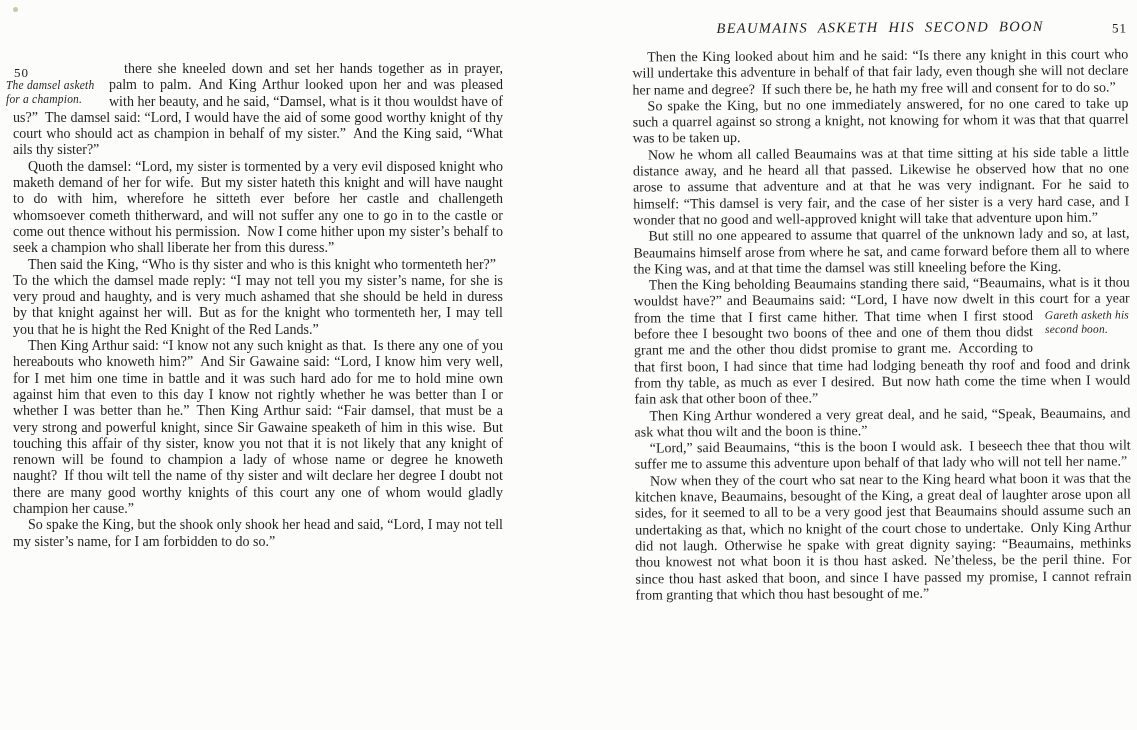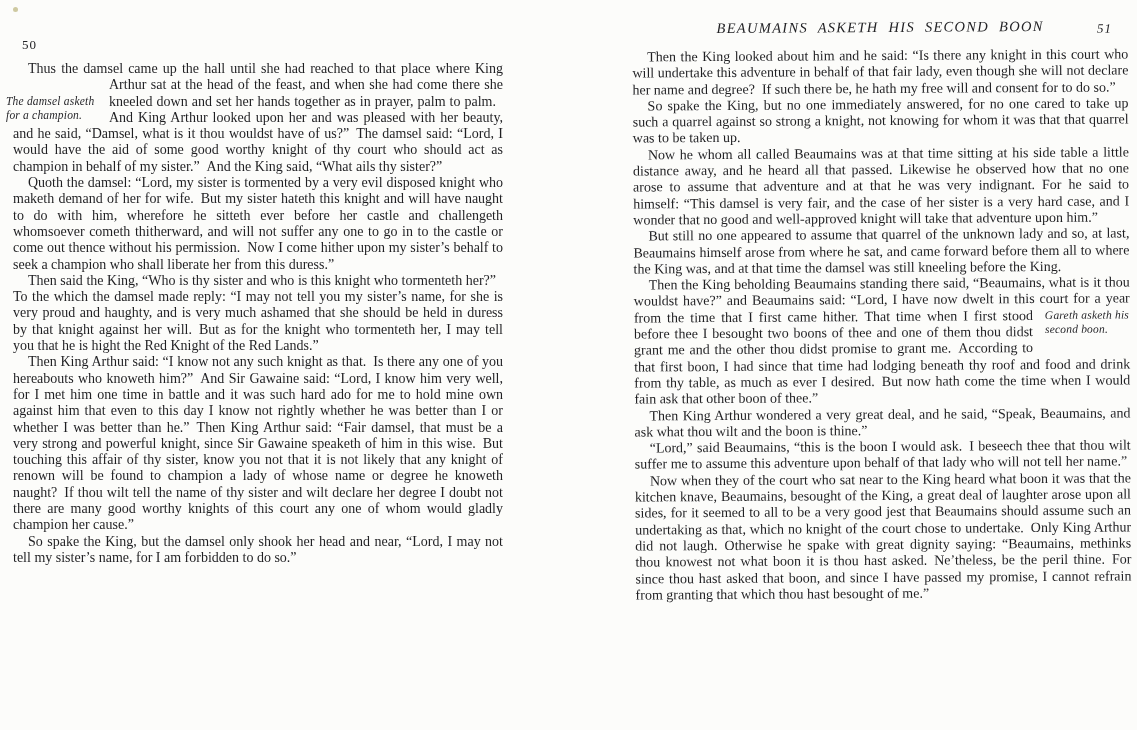--- a/index.html
+++ b/index.html
@@ -20,22 +20,22 @@
   .page-right .page-header{margin:6px 0 9px 0;}
   .running-head{
     margin:0;text-align:center;font-size:14.5px;font-weight:normal;
     font-style:italic;letter-spacing:1.3px;word-spacing:5px;color:#232326;
     white-space:nowrap;
   }
   .page-number{
     position:absolute;top:3px;font-size:13px;font-style:normal;
     letter-spacing:1px;color:#232326;
   }
-  .page-number.num-left{left:9px;}
-  .page-number.num-right{right:16px;font-style:italic;}
+  .page-number.num-left{left:1px;margin-top:28px;}
+  .page-number.num-right{right:1px;}
   .page-body{
     font-size:14px;line-height:16.3px;text-align:justify;
   }
   .para{margin:0;padding:0;text-indent:15px;}
   .float-note{display:block;text-indent:0;}
   .float-note-left{
     float:left;width:90px;margin:18px 13px 1px -7px;
   }
   .float-note-right{
     float:right;width:88px;margin:1px -3px 16px 12px;
@@ -50,30 +50,29 @@
 
 <div class="spread">
   <span class="speck"></span>
 
   <section class="page page-left">
     <div class="page-header">
       <span class="page-number num-left">50</span>
     </div>
     <div class="page-body">
       <p class="para">
-        <span>Thus the damsel came up the hall until she had reached to that place where King Arthur sat at the head of the feast, and when she had come</span>
         <span class="float-note float-note-left">
           <span class="margin-note">The damsel asketh for a champion.</span>
         </span>
         <span>there she kneeled down and set her hands together as in prayer, palm to palm. And King Arthur looked upon her and was pleased with her beauty, and he said, “Damsel, what is it thou wouldst have of us?” The damsel said: “Lord, I would have the aid of some good worthy knight of thy court who should act as champion in behalf of my sister.” And the King said, “What ails thy sister?”</span>
       </p>
       <p class="para">Quoth the damsel: “Lord, my sister is tormented by a very evil disposed knight who maketh demand of her for wife. But my sister hateth this knight and will have naught to do with him, wherefore he sitteth ever before her castle and challengeth whomsoever cometh thitherward, and will not suffer any one to go in to the castle or come out thence without his permission. Now I come hither upon my sister’s behalf to seek a champion who shall liberate her from this duress.”</p>
       <p class="para">Then said the King, “Who is thy sister and who is this knight who tormenteth her?” To the which the damsel made reply: “I may not tell you my sister’s name, for she is very proud and haughty, and is very much ashamed that she should be held in duress by that knight against her will. But as for the knight who tormenteth her, I may tell you that he is hight the Red Knight of the Red Lands.”</p>
       <p class="para">Then King Arthur said: “I know not any such knight as that. Is there any one of you hereabouts who knoweth him?” And Sir Gawaine said: “Lord, I know him very well, for I met him one time in battle and it was such hard ado for me to hold mine own against him that even to this day I know not rightly whether he was better than I or whether I was better than he.” Then King Arthur said: “Fair damsel, that must be a very strong and powerful knight, since Sir Gawaine speaketh of him in this wise. But touching this affair of thy sister, know you not that it is not likely that any knight of renown will be found to champion a lady of whose name or degree he knoweth naught? If thou wilt tell the name of thy sister and wilt declare her degree I doubt not there are many good worthy knights of this court any one of whom would gladly champion her cause.”</p>
-      <p class="para">So spake the King, but the damsel only shook her head and near, “Lord, I may not tell my sister’s name, for I am forbidden to do so.”</p>
+      <p class="para">So spake the King, but the shook only shook her head and said, “Lord, I may not tell my sister’s name, for I am forbidden to do so.”</p>
     </div>
   </section>
 
   <section class="page page-right">
     <div class="page-header">
       <h1 class="running-head">BEAUMAINS ASKETH HIS SECOND BOON</h1>
       <span class="page-number num-right">51</span>
     </div>
     <div class="page-body">
       <p class="para">Then the King looked about him and he said: “Is there any knight in this court who will undertake this adventure in behalf of that fair lady, even though she will not declare her name and degree? If such there be, he hath my free will and consent for to do so.”</p>

